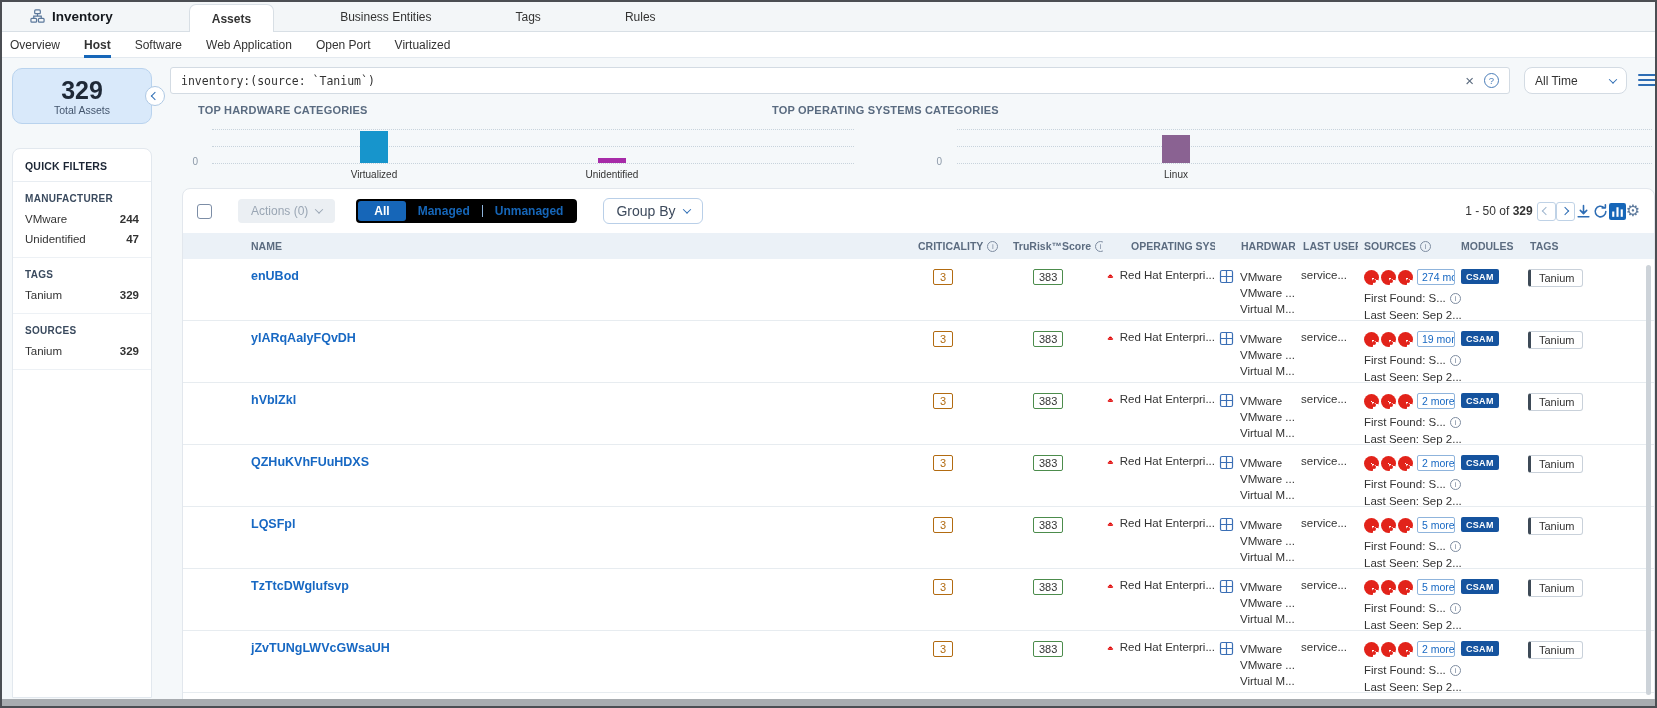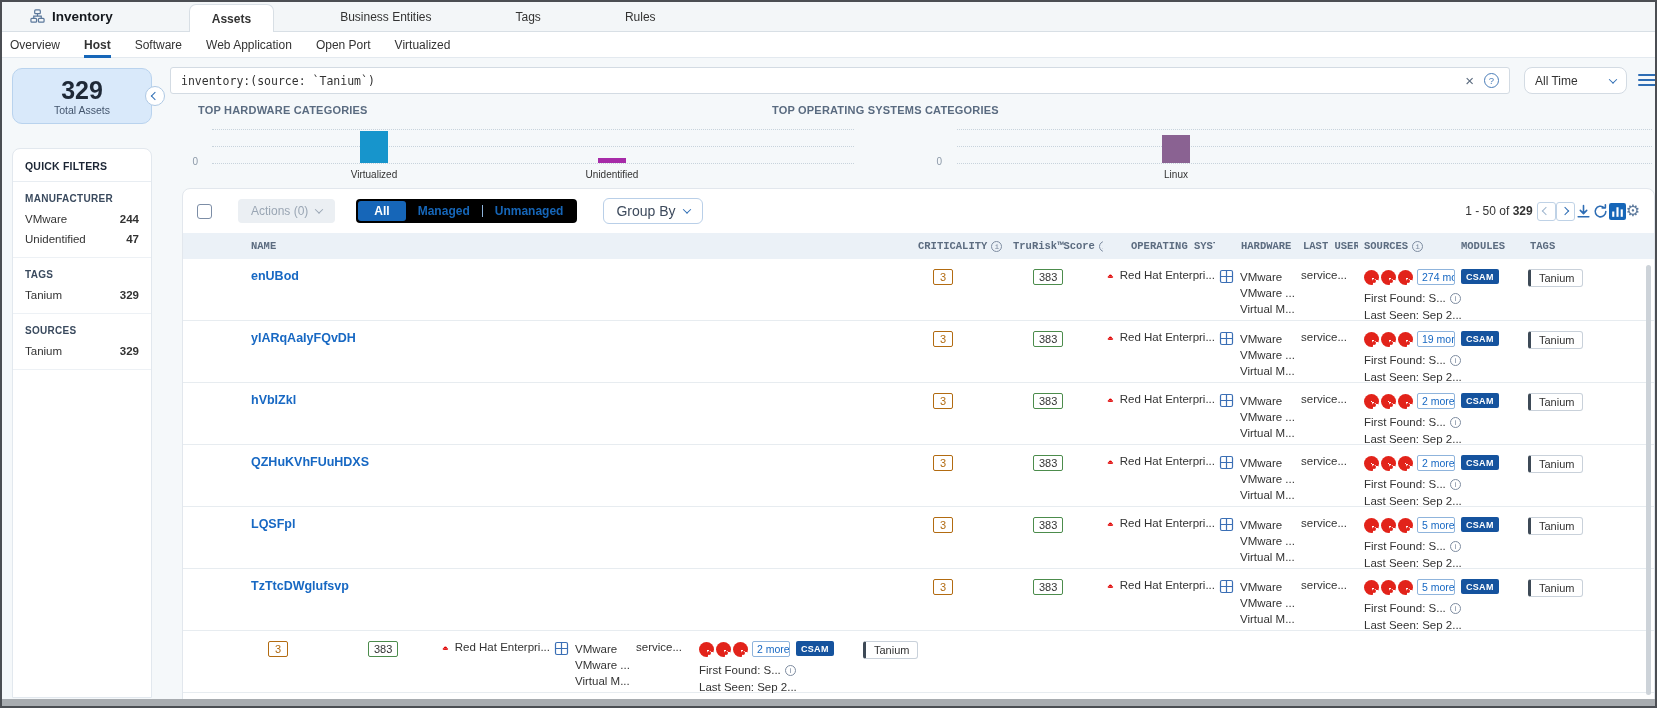--- a/index.html
+++ b/index.html
@@ -84,21 +84,21 @@
   
   .chev { display:inline-block; width:6px; height:6px; border-right:1.5px solid currentColor;
           border-bottom:1.5px solid currentColor; }
   .chev.down { transform:rotate(45deg) translate(-1px,-1px); }
   .chev.left { transform:rotate(135deg); }
   .chev.right { transform:rotate(-45deg); }
   .c-blue { color:#2e6db4; } .c-gray { color:#9aa6b4; } .c-lt { color:#9fb6ce; }
   
   .tp-header { height:26px; background:#ebf1f7; display:flex; align-items:center;
                font-size:10.5px; font-weight:bold; color:#5c6c80; }
-  .hcell { display:flex; align-items:center; gap:4px; overflow:hidden; white-space:nowrap;font-family:Liberation Mono, monospace; }
+  .hcell { display:flex; align-items:center; gap:4px; overflow:hidden; white-space:nowrap; }
   .info-i { width:11px; height:11px; min-width:11px; border:1px solid #7e8ca0; border-radius:50%;
             color:#7e8ca0; font-size:8px; font-weight:normal; display:inline-flex;
             align-items:center; justify-content:center; font-style:normal; }
   .info-i::before { content:"i"; }
   
   .c-check { width:60px; min-width:60px; }
   .c-name  { width:665px; min-width:665px; padding-left:8px; }
   .c-crit  { width:95px;  min-width:95px; }
   .c-score { width:100px; min-width:100px; }
   .c-os    { width:112px; min-width:112px; }
@@ -589,20 +589,21 @@
               <span>First Found: S...</span>
               <i class="info-i"></i>
             </div>
             <div class="src-line3">Last Seen: Sep 2...</div>
           </div>
           <div class="cell c-mod"><span class="csam-badge">CSAM</span></div>
           <div class="cell c-tags"><span class="tag-chip">Tanium</span></div>
         </div>
         <div class="row">
           <div class="cell c-check"></div>
+          <div class="cell c-name"><a class="name-link">jZvTUNgLWVcGWsaUH</a></div>
           <div class="cell c-crit"><span class="badge-crit">3</span></div>
           <div class="cell c-score"><span class="badge-score">383</span></div>
           <div class="cell c-os">
             <svg class="icon-svg redhat-icon" width="16" height="14" viewBox="0 0 16 14">
               <ellipse cx="8" cy="9.3" rx="6.8" ry="2.2" fill="#e00000"></ellipse>
               <path d="M3.8 9.3 C3.8 5.4 5.6 3.6 8 3.6 C10.4 3.6 12.2 5.4 12.2 9.3 Z" fill="#e00000"></path>
               <path d="M4.6 8.2 C6 9 10 9 11.4 8.2" stroke="#fff" stroke-width="0.8" fill="none"></path>
             </svg>
             <span class="os-text">Red Hat Enterpri...</span>
           </div>

